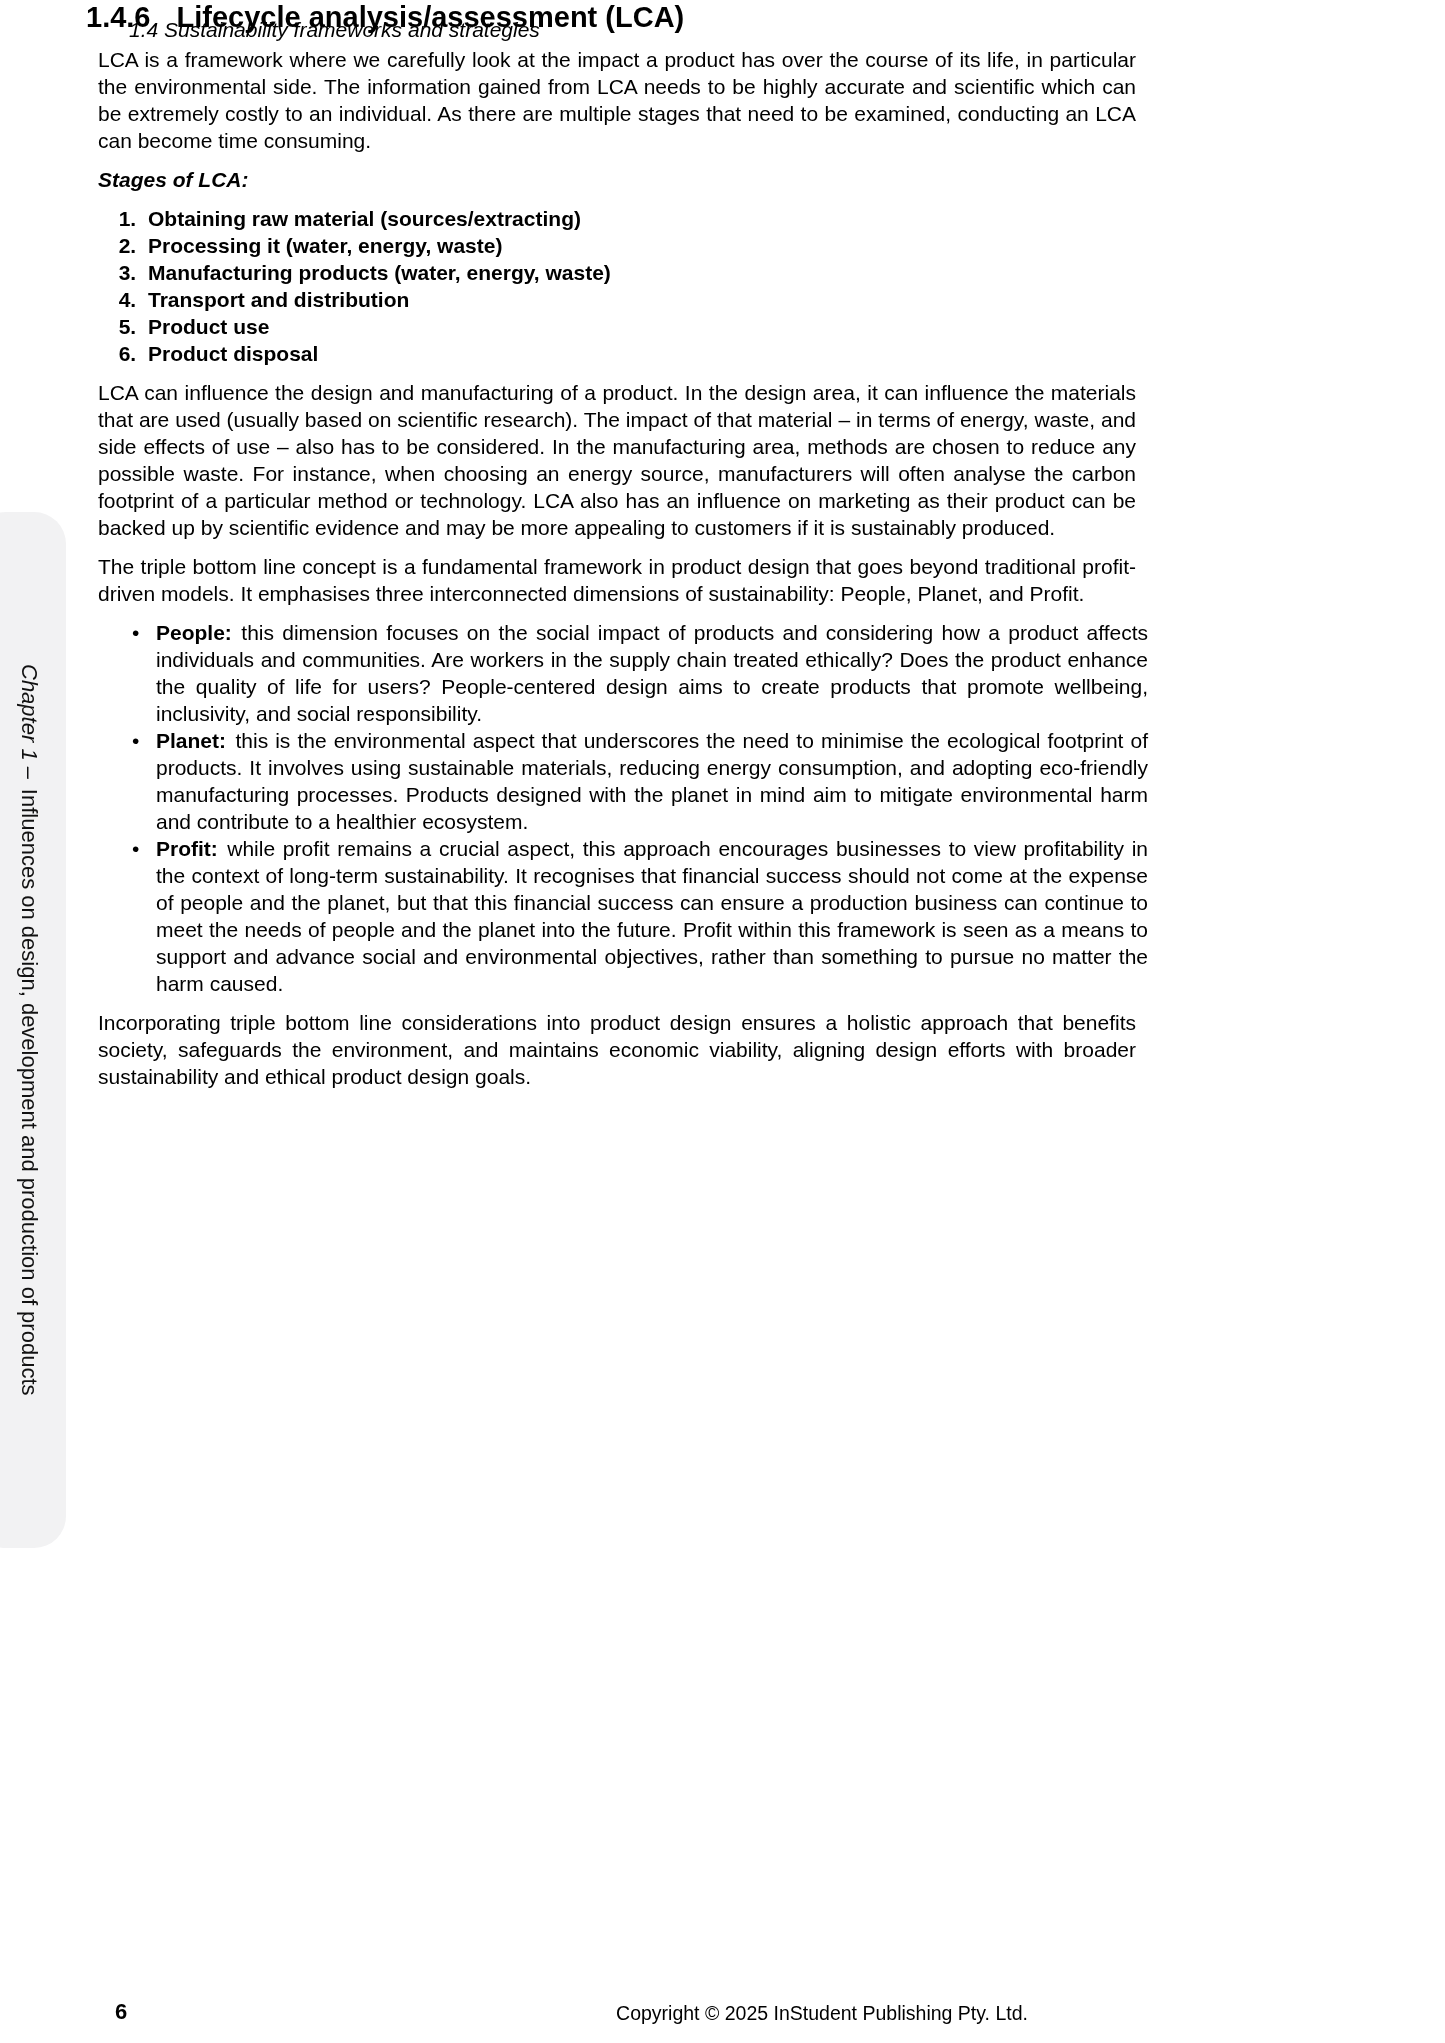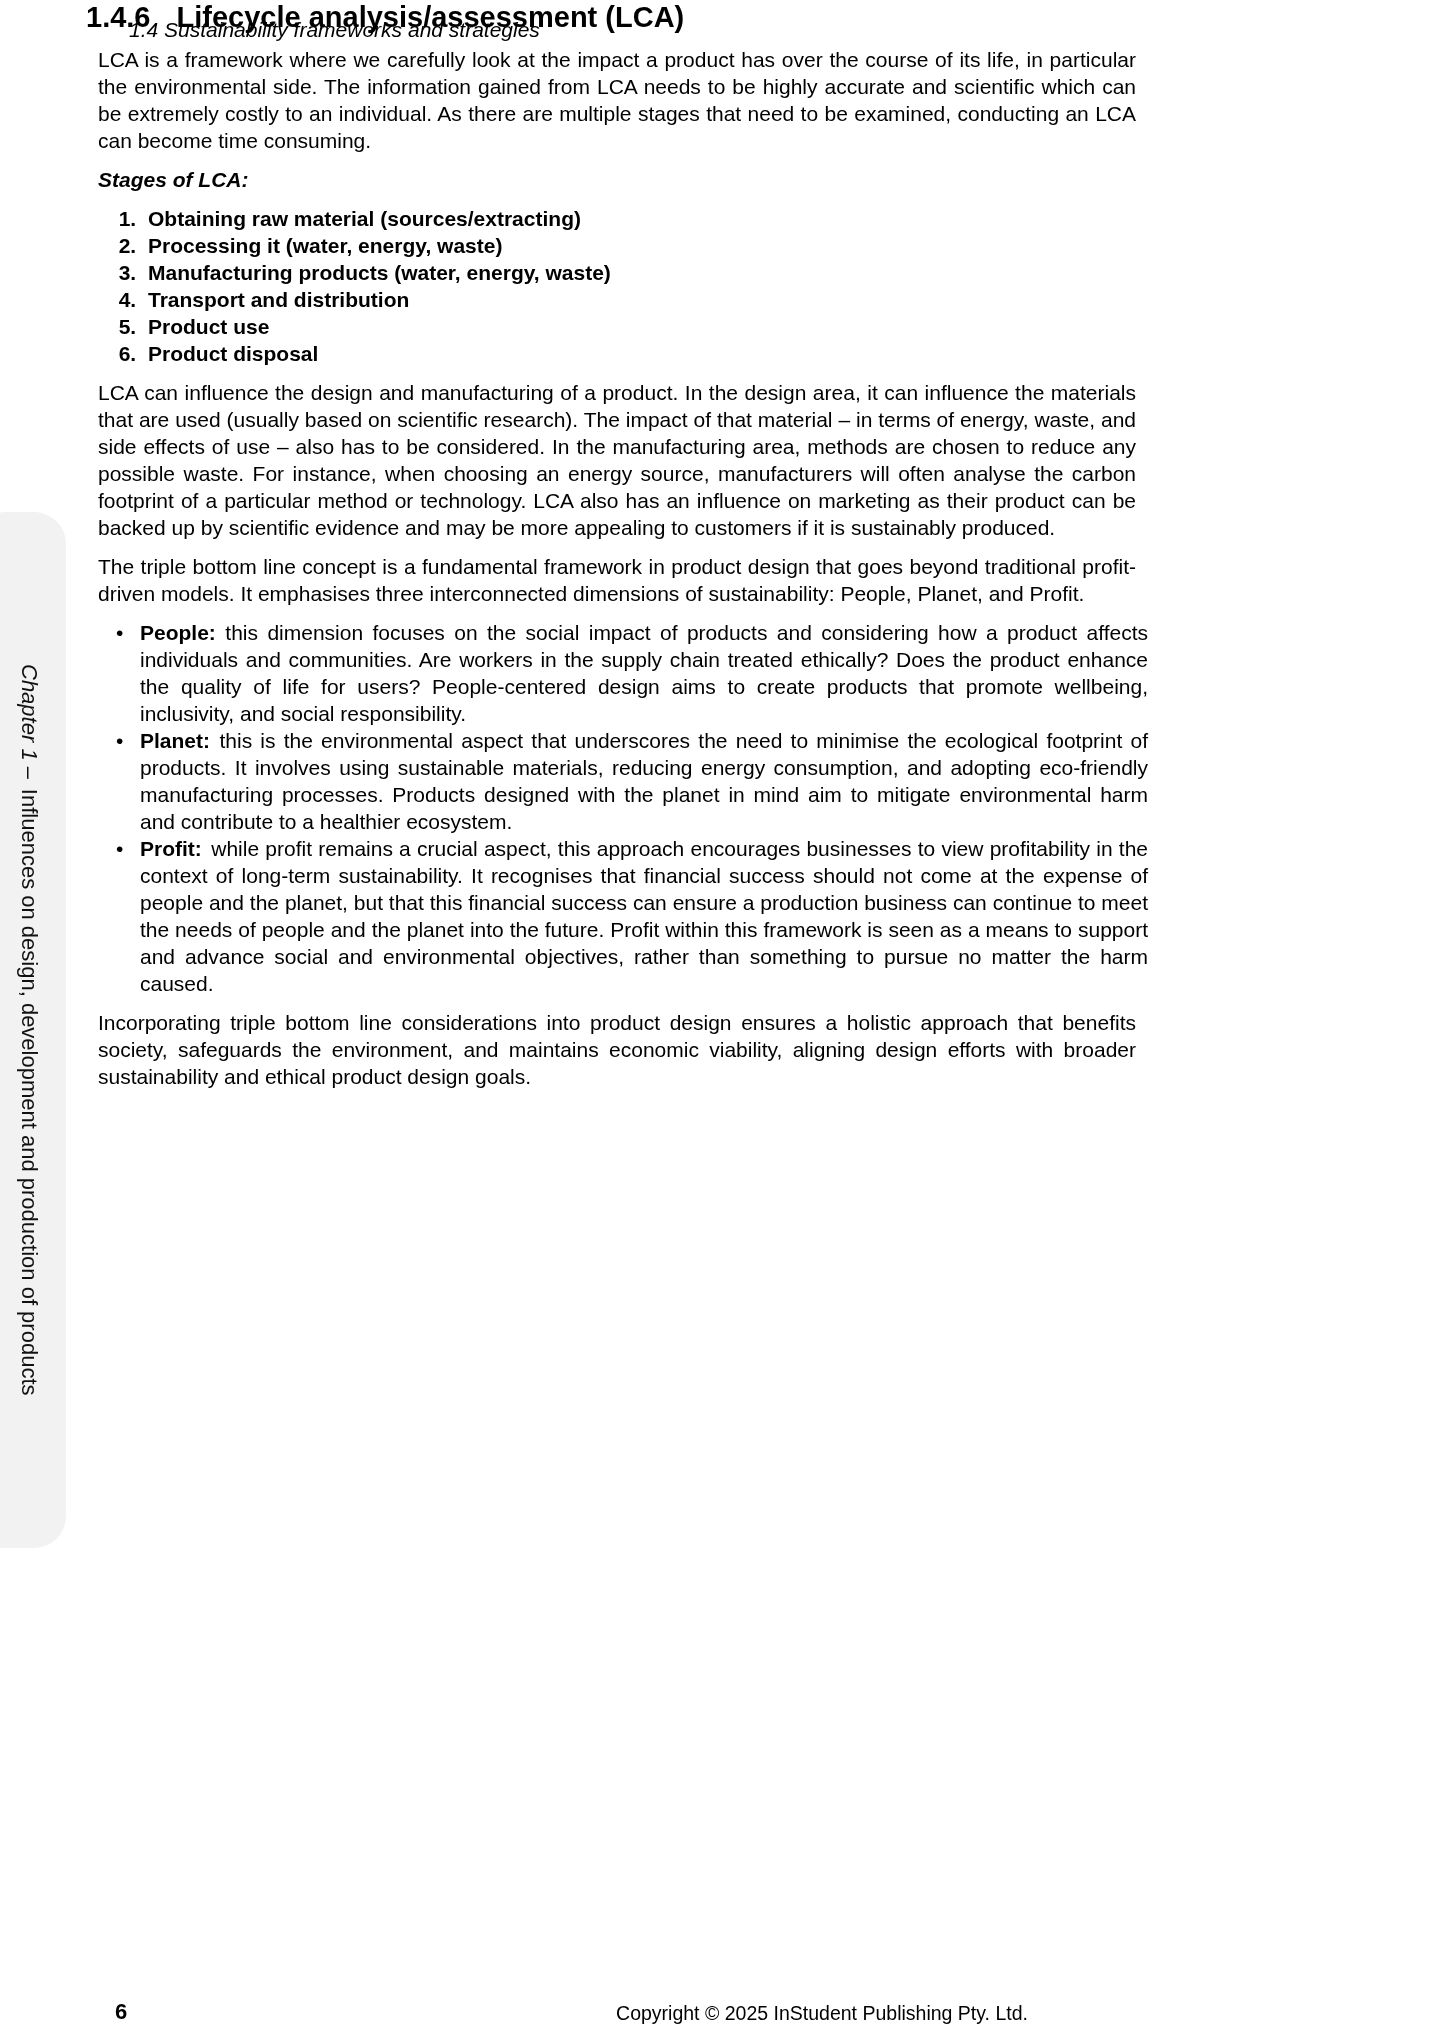--- a/index.html
+++ b/index.html
@@ -70,21 +70,21 @@
   .p-body-146 { margin-top:10px; }
 
   .h-147 { margin-top:26px; }
   .p-intro-147 { margin-top:14px; }
 
   ul.tbl-list {
     margin:12px 0 0 0;
     padding-left:54px;
     list-style:none;
   }
-  ul.tbl-list li { position:relative; line-height:27px; }
+  ul.tbl-list li { position:relative; line-height:27px;margin-left:16px; }
   ul.tbl-list li::before {
     content:"\2022";
     position:absolute; left:-24px; top:0;
     font-size:21px;
   }
   .bullet-label { font-weight:bold; margin-right:0.45em; }
 
   .p-closing { margin-top:13px; }
 
   

